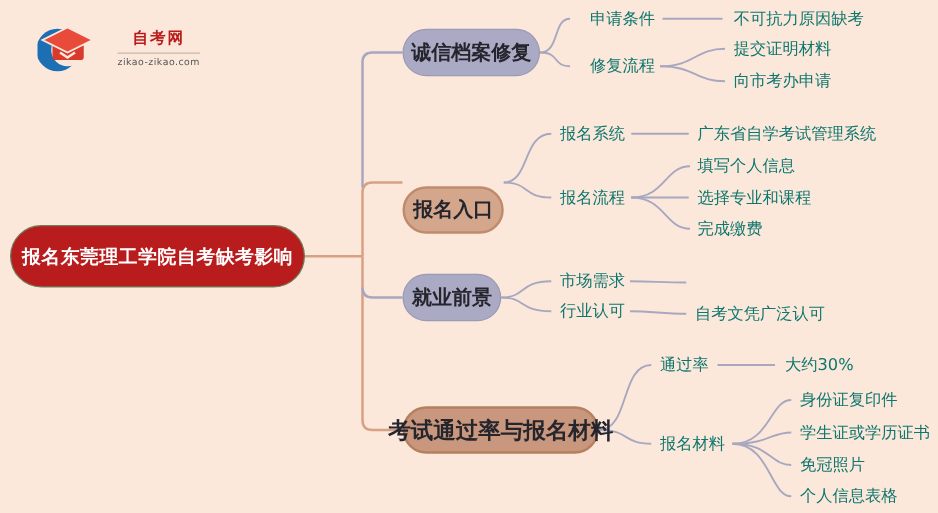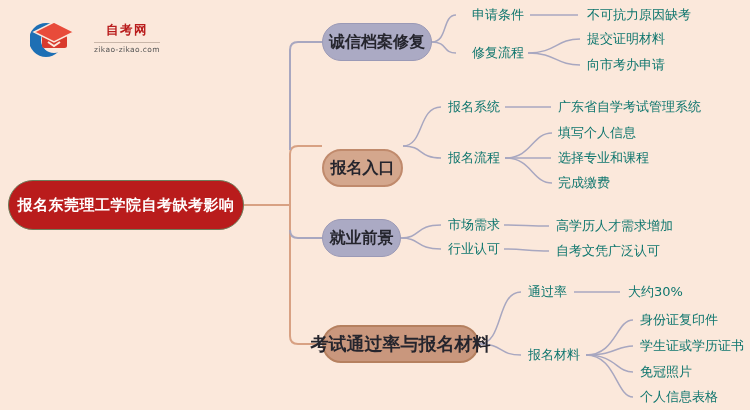--- a/index.html
+++ b/index.html
@@ -115,21 +115,20 @@
   <div class="lbl" style="left:528px; top:292px">通过率</div>
   <div class="lbl" style="left:528px; top:355px">报名材料</div>
 
   <div class="lbl" style="left:587px; top:15px">不可抗力原因缺考</div>
   <div class="lbl" style="left:587px; top:39px">提交证明材料</div>
   <div class="lbl" style="left:587px; top:65px">向市考办申请</div>
   <div class="lbl" style="left:558px; top:107px">广东省自学考试管理系统</div>
   <div class="lbl" style="left:558px; top:133px">填写个人信息</div>
   <div class="lbl" style="left:558px; top:158px">选择专业和课程</div>
   <div class="lbl" style="left:558px; top:183px">完成缴费</div>
-  <div class="lbl" style="left:556px; top:226px">高学历人才需求增加</div>
   <div class="lbl" style="left:556px; top:251px">自考文凭广泛认可</div>
   <div class="lbl" style="left:628px; top:292px">大约30%</div>
   <div class="lbl" style="left:640px; top:320px">身份证复印件</div>
   <div class="lbl" style="left:640px; top:346px">学生证或学历证书</div>
   <div class="lbl" style="left:640px; top:372px">免冠照片</div>
   <div class="lbl" style="left:640px; top:397px">个人信息表格</div>
 
 </div>
 
 </body></html>

